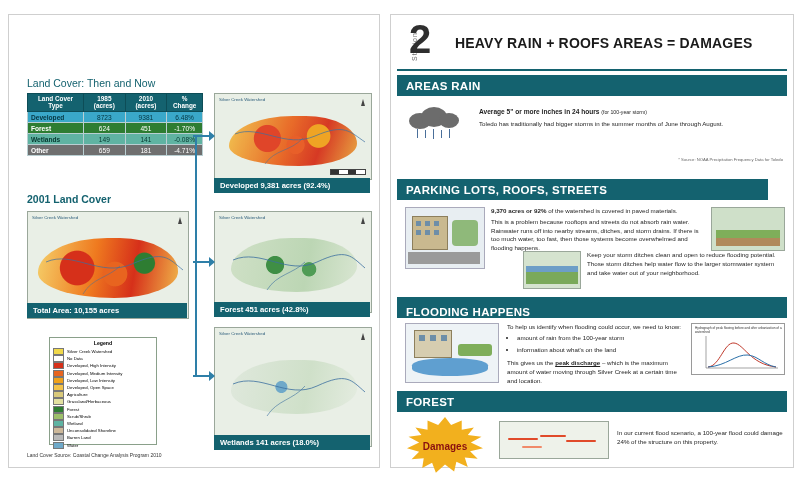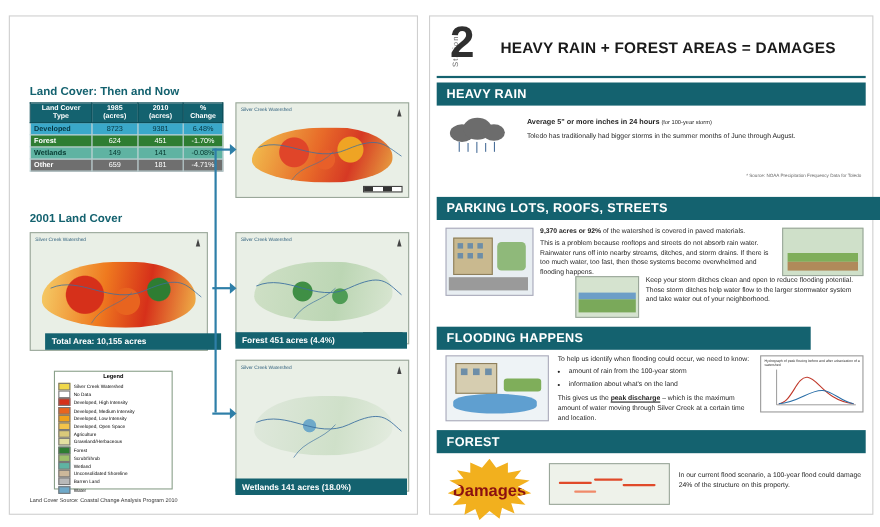--- a/index.html
+++ b/index.html
@@ -3,21 +3,21 @@
 <meta charset="utf-8">
 <style>
   html,body{margin:0;padding:0;background:#ffffff;}
   body{width:800px;height:479px;font-family:"Liberation Sans",sans-serif;overflow:hidden;}
   .stage{position:relative;width:800px;height:479px;background:#ffffff;}
 
   
   .left-poster{position:absolute;left:8px;top:14px;width:370px;height:452px;background:#ffffff;border:1px solid #cfcfcf;}
   .lp-title{position:absolute;left:9px;top:9px;width:352px;height:40px;background:#14626f;display:flex;align-items:center;}
   .lp-title span{color:#ffffff;font-size:15.5px;font-weight:bold;letter-spacing:.4px;padding-left:12px;}
-  .lp-sub{position:absolute;left:18px;top:62px;font-size:10.5px;font-weight:bold;color:#14626f;}
+  .lp-sub{position:absolute;left:18px;top:62px;font-size:10.5px;font-weight:normal;color:#14626f;}
   .lp-sub2{position:absolute;left:18px;top:178px;font-size:10.5px;font-weight:bold;color:#14626f;}
 
   
   .lc-table{position:absolute;left:18px;top:78px;width:176px;border-collapse:collapse;font-size:6.6px;}
   .lc-table th{background:#14626f;color:#fff;font-size:6.4px;padding:2px 2px;border:1px solid #0d4d57;line-height:1.05;vertical-align:bottom;}
   .lc-table td{border:1px solid #b9cfd2;padding:1.5px 3px;text-align:center;color:#1a1a1a;}
   .lc-table td.lbl{text-align:left;font-weight:bold;}
   .r-dev td{background:#3aa8c9;color:#063641;}
   .r-for td{background:#2e7d32;color:#ffffff;}
   .r-wet td{background:#5fb3a2;color:#05372f;}
@@ -30,21 +30,21 @@
   .map .scalebar{position:absolute;right:5px;bottom:4px;width:34px;height:4px;background:linear-gradient(90deg,#333 0 25%,#fff 25% 50%,#333 50% 75%,#fff 75% 100%);border:.5px solid #444;}
   .map .northarrow{position:absolute;right:6px;top:5px;width:0;height:0;border-left:2.5px solid transparent;border-right:2.5px solid transparent;border-bottom:7px solid #444;}
   .caption{position:absolute;background:#14626f;color:#fff;font-size:7.6px;font-weight:bold;padding:3px 6px;}
 
   .mapA{left:205px;top:78px;width:156px;height:85px;}
   .mapB{left:18px;top:196px;width:160px;height:106px;}
   .mapC{left:205px;top:196px;width:156px;height:100px;}
   .mapD{left:205px;top:312px;width:156px;height:118px;}
 
   .capA{left:205px;top:163px;width:144px;}
-  .capB{left:32px;top:288px;width:148px;}
+  .capB{left:18px;top:288px;width:148px;}
   .capC{left:205px;top:287px;width:144px;}
   .capD{left:205px;top:420px;width:144px;}
 
   
   .blobA{position:absolute;left:14px;top:22px;width:128px;height:50px;border-radius:50% 40% 45% 55%/60% 55% 45% 40%;
     background:
       radial-gradient(circle at 30% 45%,#e03c1f 0 14%,rgba(0,0,0,0) 15%),
       radial-gradient(circle at 52% 58%,#e8581f 0 12%,rgba(0,0,0,0) 13%),
       radial-gradient(circle at 70% 40%,#f0a11a 0 12%,rgba(0,0,0,0) 13%),
       linear-gradient(110deg,#f3c34a,#e8641f 45%,#d6301a 70%,#e9a63a);
@@ -104,21 +104,21 @@
 
   .pond{position:absolute;background:#5f9fd0;border-radius:50%/40%;}
   .grass{position:absolute;background:#7fae5a;}
 
   .chartbox{position:absolute;background:#ffffff;border:1px solid #9a9a9a;}
   .chartbox .ct{position:absolute;left:3px;top:2px;font-size:3.2px;color:#333;}
 
   .starburst{position:absolute;width:76px;height:58px;background:#f2b01e;
     clip-path:polygon(50% 0%,58% 14%,72% 6%,72% 22%,88% 18%,80% 31%,98% 34%,84% 44%,100% 54%,83% 59%,93% 72%,76% 70%,80% 86%,65% 77%,62% 94%,50% 82%,38% 96%,33% 79%,20% 88%,22% 71%,6% 73%,16% 60%,0% 54%,16% 44%,2% 34%,19% 31%,11% 18%,27% 22%,27% 6%,41% 14%);
     display:flex;align-items:center;justify-content:center;}
-  .starburst span{font-size:15px;font-weight:bold;color:#8a1010;}
+  .starburst span{font-size:10px;font-weight:bold;color:#8a1010;}
 
   .impactmap{position:absolute;background:#eef2ea;border:1px solid #9aa79a;}
   .impactmap .riv{position:absolute;height:2px;background:#e04a2a;border-radius:1px;}
 </style>
 </head>
 <body>
 
 <div class="stage">
 
   <div class="left-poster">
@@ -168,20 +168,21 @@
       <div class="blobA"></div>
       <div class="streams">
         <svg viewBox="0 0 156 85" preserveAspectRatio="none">
           <path d="M20 40 C45 30, 70 55, 100 42 S135 38,150 48" stroke="#3b6fa0" stroke-width=".7" fill="none"></path>
           <path d="M50 70 C60 55, 75 58, 88 44" stroke="#3b6fa0" stroke-width=".5" fill="none"></path>
         </svg>
       </div>
       <div class="northarrow"></div>
       <div class="scalebar"></div>
     </div>
+    <div class="caption capA">Developed 9,381 acres (92.4%)</div>
 
     <div class="map mapB">
       <div class="maptitle">Silver Creek Watershed</div>
       <div class="blobB"></div>
       <div class="streams">
         <svg viewBox="0 0 160 106" preserveAspectRatio="none">
           <path d="M18 50 C45 38, 72 66, 104 52 S140 46,155 58" stroke="#3b6fa0" stroke-width=".7" fill="none"></path>
           <path d="M55 82 C64 66, 80 66, 92 54" stroke="#3b6fa0" stroke-width=".5" fill="none"></path>
         </svg>
       </div>
@@ -195,21 +196,21 @@
       <div class="blobC"></div>
       <div class="streams">
         <svg viewBox="0 0 156 100" preserveAspectRatio="none">
           <path d="M18 48 C46 36, 72 64, 102 50 S136 44,150 56" stroke="#3b6fa0" stroke-width=".8" fill="none"></path>
           <path d="M52 78 C62 62, 78 62, 90 50" stroke="#3b6fa0" stroke-width=".6" fill="none"></path>
         </svg>
       </div>
       <div class="northarrow"></div>
       <div class="scalebar"></div>
     </div>
-    <div class="caption capC">Forest 451 acres (4.4%)</div>
+    <div class="caption capC">Forest 451 acres (42.8%)</div>
 
     <div class="map mapD">
       <div class="maptitle">Silver Creek Watershed</div>
       <div class="blobD"></div>
       <div class="streams">
         <svg viewBox="0 0 156 118" preserveAspectRatio="none">
           <path d="M18 56 C46 44, 72 72, 102 58 S136 52,150 64" stroke="#3b6fa0" stroke-width=".8" fill="none"></path>
           <path d="M52 88 C62 72, 78 72, 90 58" stroke="#3b6fa0" stroke-width=".6" fill="none"></path>
         </svg>
       </div>
@@ -291,25 +292,25 @@
     </div>
 
     <div class="src">Land Cover Source:  Coastal Change Analysis Program  2010</div>
   </div>
 
   <div class="right-poster">
 
     <div class="rp-head">
       <div class="station-word" style="left:14px;top:40px;">Station</div>
       <div class="station-num">2</div>
-      <div class="rp-title">HEAVY RAIN + FOREST AREAS = DAMAGES</div>
+      <div class="rp-title">HEAVY RAIN + ROOFS AREAS = DAMAGES</div>
     </div>
 
     <div class="sec-bar" style="left:6px;top:60px;width:390px;">
-      <span>HEAVY RAIN</span>
+      <span>AREAS RAIN</span>
     </div>
     <div class="sec-body" style="left:12px;top:86px;width:384px;height:74px;">
       <div style="position:absolute;left:6px;top:4px;">
         <div class="cloud">
           <div class="c" style="left:0;top:8px;width:22px;height:16px;"></div>
           <div class="c" style="left:12px;top:2px;width:26px;height:20px;"></div>
           <div class="c" style="left:30px;top:8px;width:20px;height:15px;"></div>
           <div class="rainline" style="left:8px;top:24px;height:9px;"></div>
           <div class="rainline" style="left:16px;top:25px;height:8px;"></div>
           <div class="rainline" style="left:24px;top:24px;height:10px;"></div>
@@ -320,21 +321,21 @@
       <div style="position:absolute;left:76px;top:6px;width:300px;">
         <div class="bodytext">
           <span class="bold" style="font-size:6.6px;">Average 5" or more inches in 24 hours</span>
           <span style="font-size:5.2px;">(for 100-year storm)</span>
         </div>
         <div class="bodytext" style="margin-top:3px;">Toledo has traditionally had bigger storms in the summer months of June through August.</div>
       </div>
       <div class="tiny" style="position:absolute;right:4px;top:56px;text-align:right;">* Source:  NOAA Precipitation Frequency Data for Toledo</div>
     </div>
 
-    <div class="sec-bar" style="left:6px;top:164px;width:403px;">
+    <div class="sec-bar" style="left:6px;top:164px;width:371px;">
       <span>PARKING LOTS, ROOFS, STREETS</span>
     </div>
     <div class="sec-body" style="left:12px;top:190px;width:384px;height:88px;">
 
       <div style="position:absolute;left:2px;top:2px;width:78px;height:60px;background:#e8eef2;border:1px solid #aab;">
         <div class="bldg" style="left:6px;top:8px;width:34px;height:32px;">
           <div class="win" style="left:3px;top:4px;width:5px;height:5px;"></div>
           <div class="win" style="left:12px;top:4px;width:5px;height:5px;"></div>
           <div class="win" style="left:21px;top:4px;width:5px;height:5px;"></div>
           <div class="win" style="left:3px;top:13px;width:5px;height:5px;"></div>
@@ -358,21 +359,21 @@
         <div style="position:absolute;left:4px;top:30px;width:64px;height:8px;background:#b08a5a;"></div>
       </div>
 
       <div style="position:absolute;left:120px;top:46px;width:56px;height:36px;background:#d5e3cf;border:1px solid #9aa79a;">
         <div style="position:absolute;left:2px;top:20px;width:52px;height:12px;background:#7aa95a;"></div>
         <div style="position:absolute;left:2px;top:14px;width:52px;height:6px;background:#6d9ec7;"></div>
       </div>
       <div class="bodytext" style="position:absolute;left:184px;top:46px;width:192px;">Keep your storm ditches clean and open to reduce flooding potential. Those storm ditches help water flow to the larger stormwater system and take water out of your neighborhood.</div>
     </div>
 
-    <div class="sec-bar" style="left:6px;top:282px;width:340px;">
+    <div class="sec-bar" style="left:6px;top:282px;width:390px;align-items:flex-end;">
       <span>FLOODING HAPPENS</span>
     </div>
     <div class="sec-body" style="left:12px;top:308px;width:384px;height:64px;">
 
       <div style="position:absolute;left:2px;top:0px;width:92px;height:58px;background:#eef3f6;border:1px solid #aab;">
         <div class="bldg" style="left:8px;top:6px;width:36px;height:26px;background:#d6cdb0;">
           <div class="win" style="left:4px;top:4px;width:6px;height:6px;"></div>
           <div class="win" style="left:15px;top:4px;width:6px;height:6px;"></div>
           <div class="win" style="left:26px;top:4px;width:6px;height:6px;"></div>
         </div>

